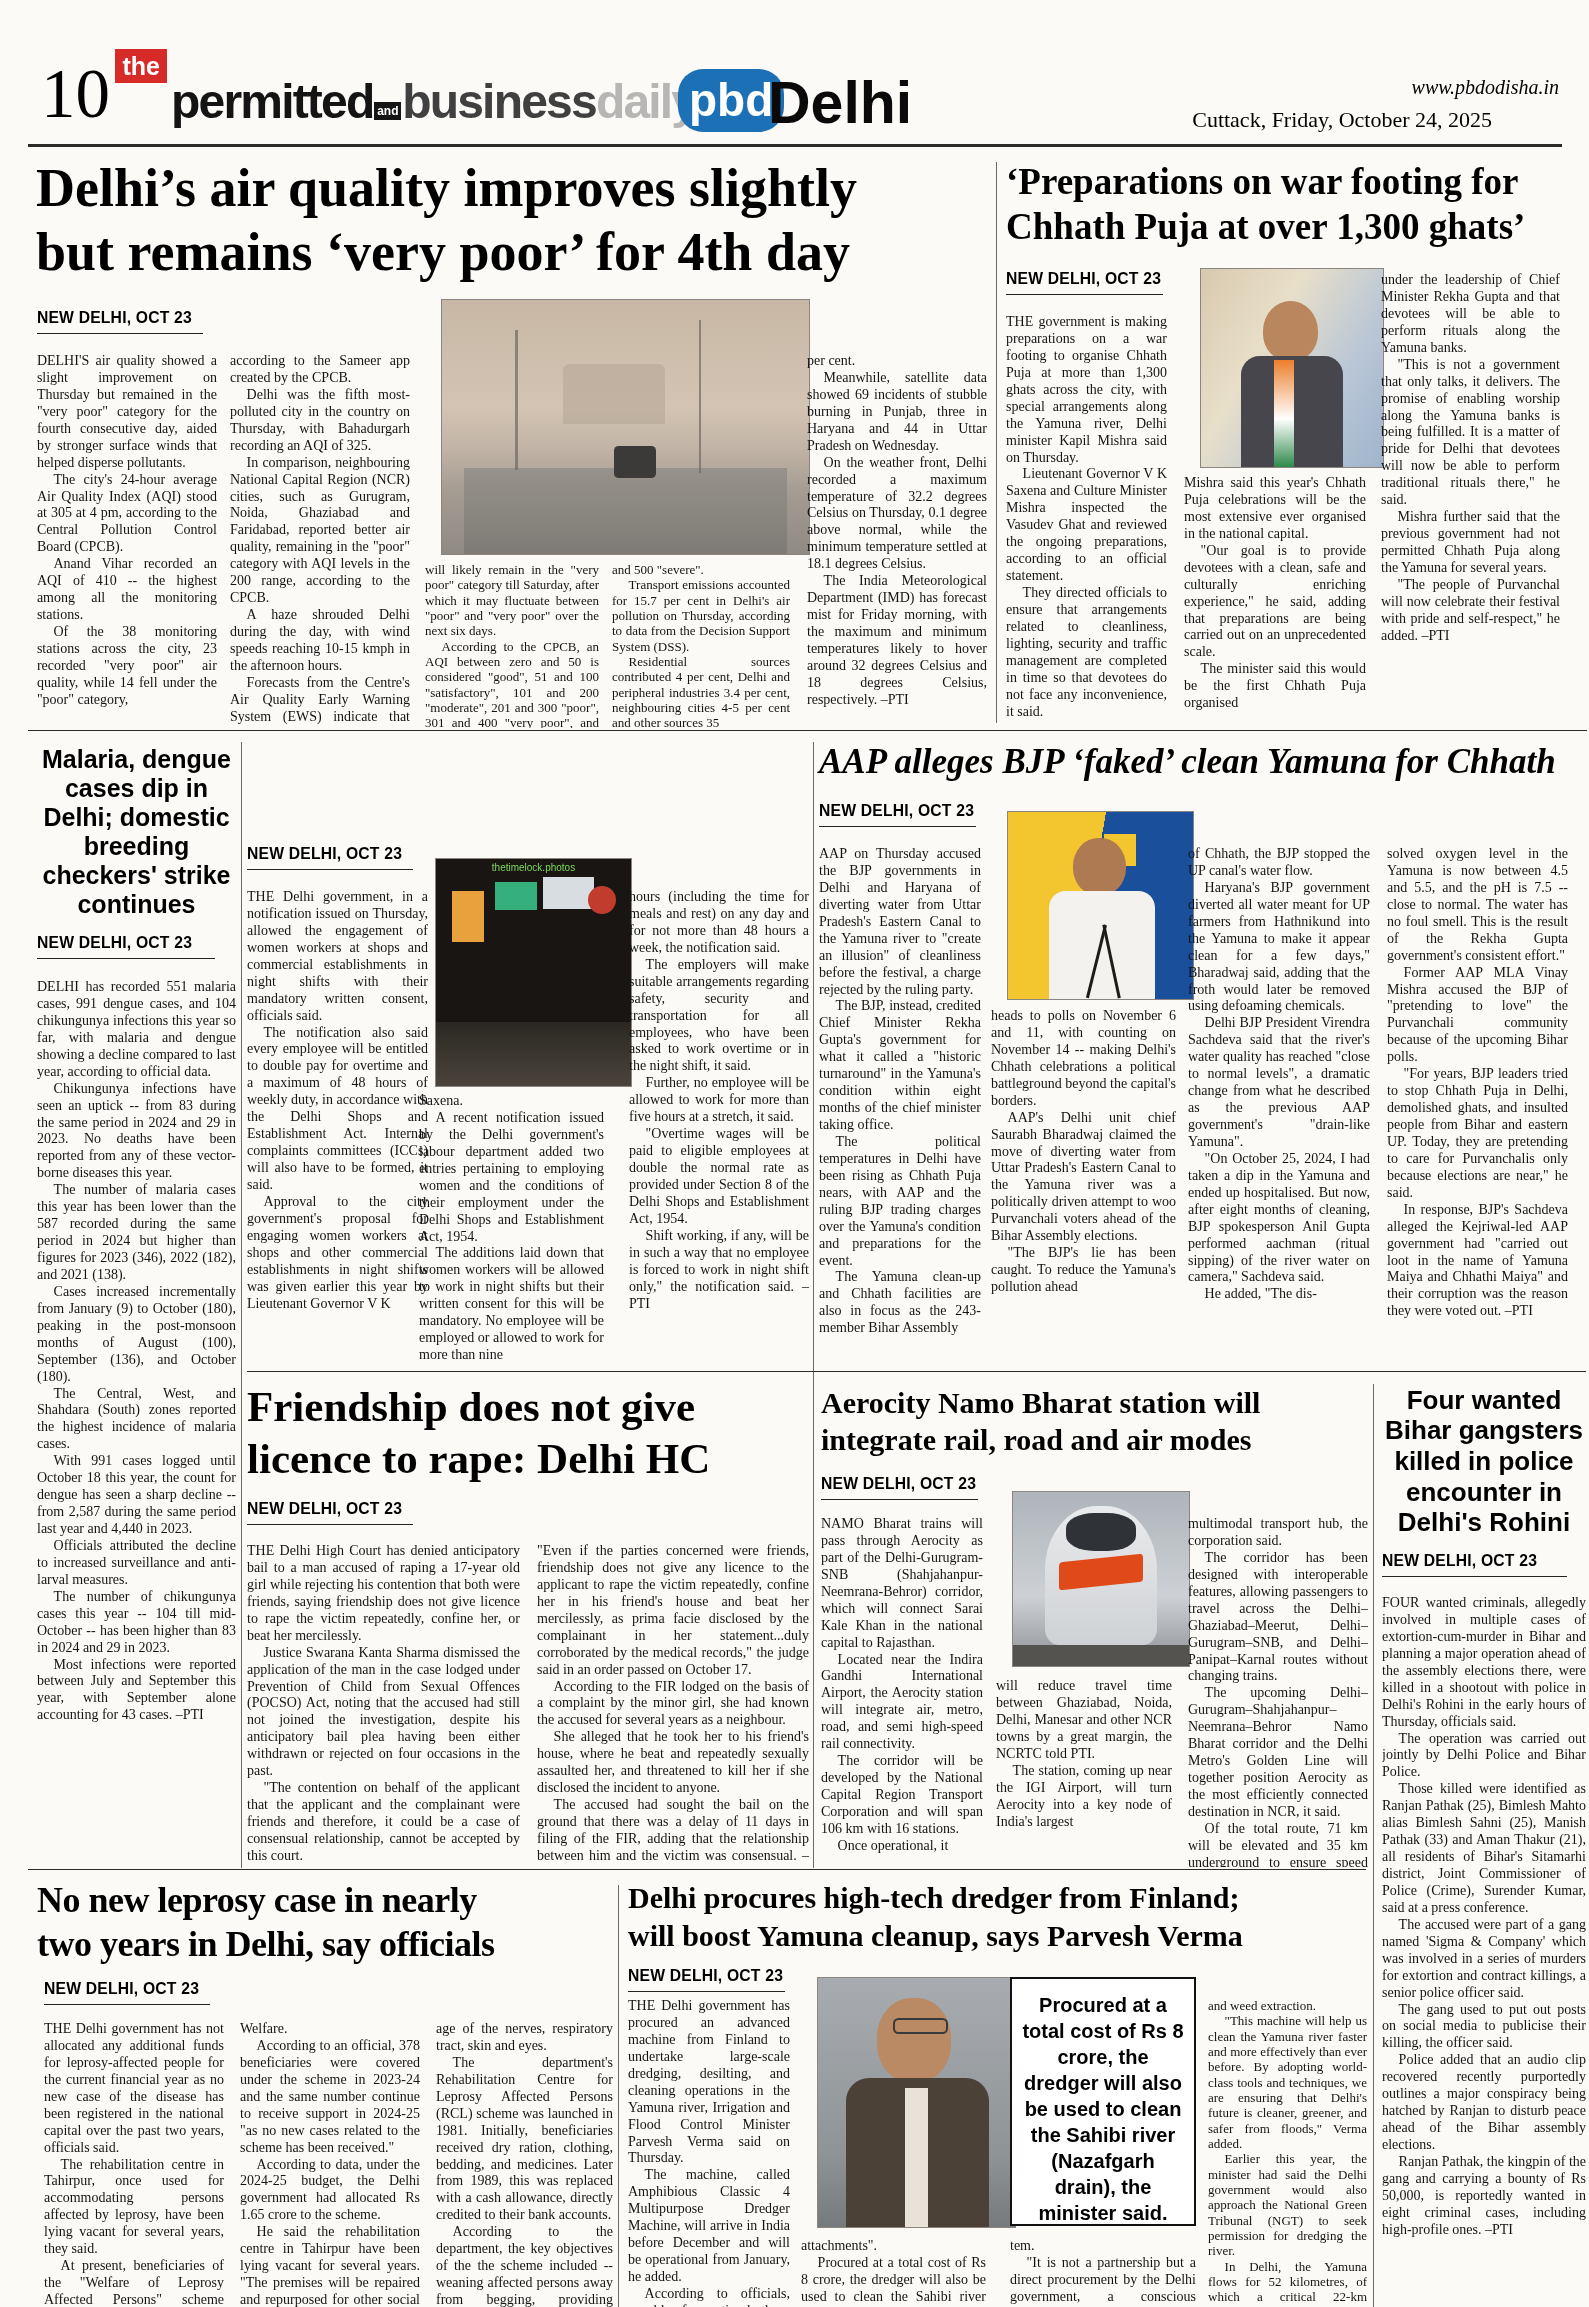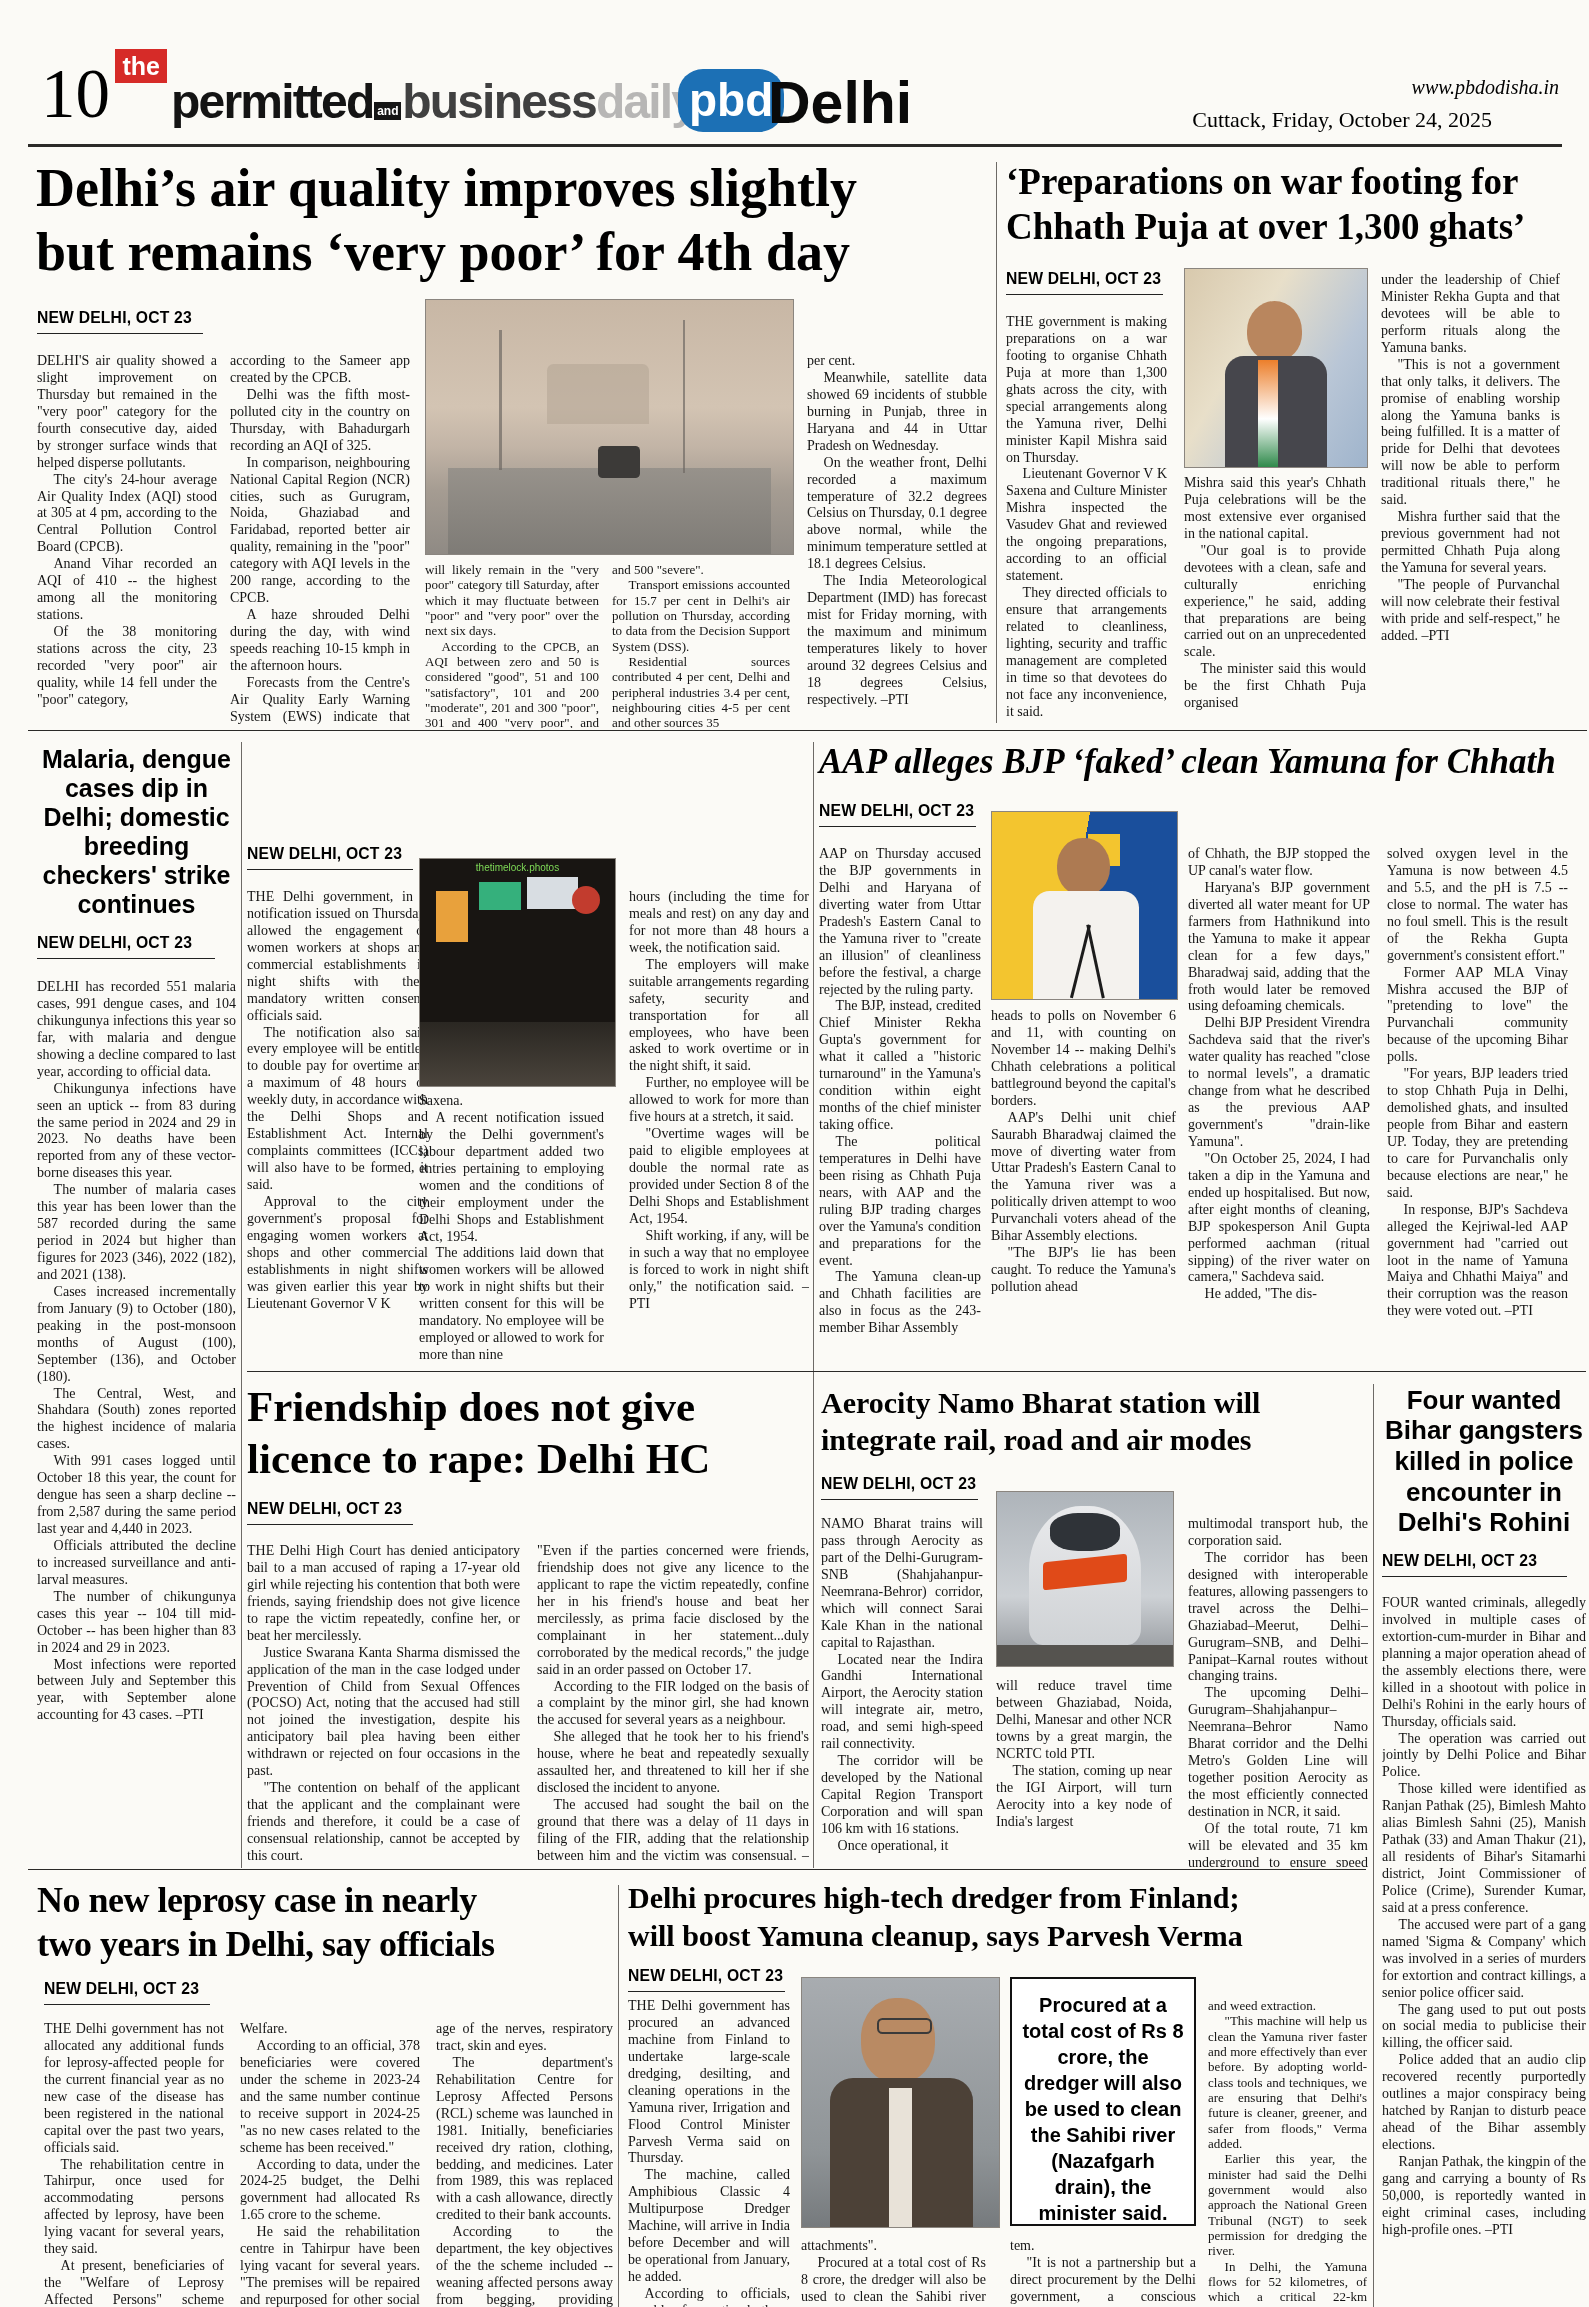--- a/index.html
+++ b/index.html
@@ -9,21 +9,21 @@
   .art{position:absolute;}
   .hl{font-weight:bold;color:#000;white-space:pre-line;}
   .hl.serif{font-family:"Liberation Serif",serif;}
   .hl.sans{font-family:"Liberation Sans",sans-serif;}
   .byline{position:absolute;font-family:"Liberation Sans",sans-serif;font-weight:bold;
           font-size:15.7px;letter-spacing:0.2px;border-bottom:1.4px solid #222;padding-bottom:5.5px;color:#000;}
   .col{position:absolute;overflow:hidden;}
   .para{font-size:14px;line-height:1.21;text-align:justify;text-indent:16.6px;margin:0;}
   .para.cont{text-indent:0;}
   .small .para{font-size:13px;line-height:1.18;}
-  .photo{position:absolute;border:0.5px solid #8a857f;overflow:hidden;}
+  .photo{position:absolute;border:0.5px solid #8a857f;overflow:hidden;margin-left:16px;}
   .vrule{position:absolute;width:0.9px;background:#6d6a66;}
   .hrule{position:absolute;height:1.4px;background:#2b2a28;}
   .quotebox{position:absolute;border:2.3px solid #111;background:#fff;
             font-family:"Liberation Sans",sans-serif;font-weight:bold;font-size:20px;line-height:1.3;
             text-align:center;padding:13px 9.2px;box-sizing:border-box;color:#000;}
   
   .pagenum{font-size:69px;font-weight:normal;color:#000;}
   .mast{display:flex;align-items:flex-end;font-family:"Liberation Sans",sans-serif;font-weight:bold;
         font-size:48px;letter-spacing:-1.8px;line-height:1;}
   .mast .red{background:#d62b28;color:#fff;font-size:25px;letter-spacing:0;padding:4.6px 7.4px;

